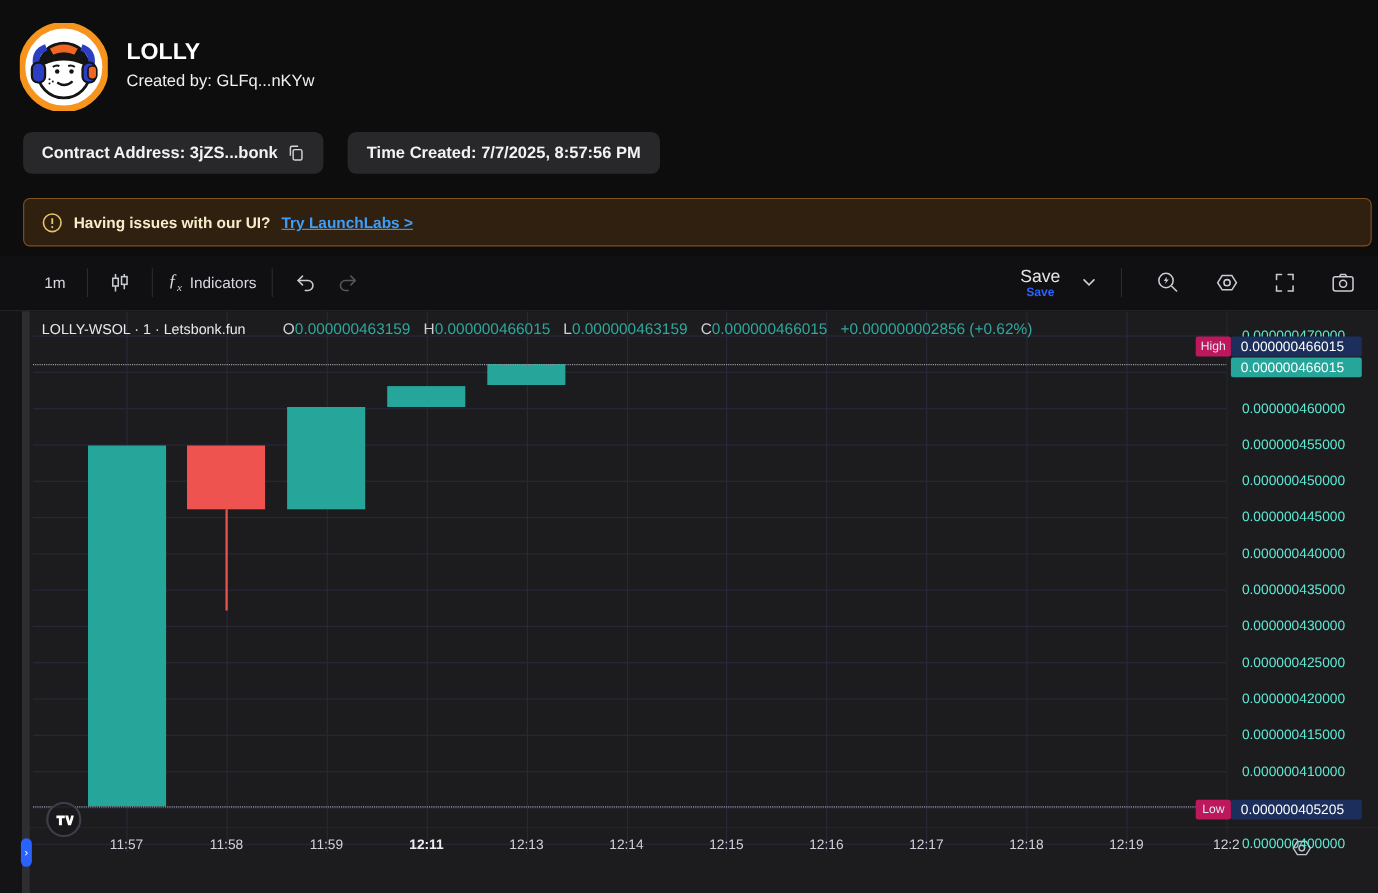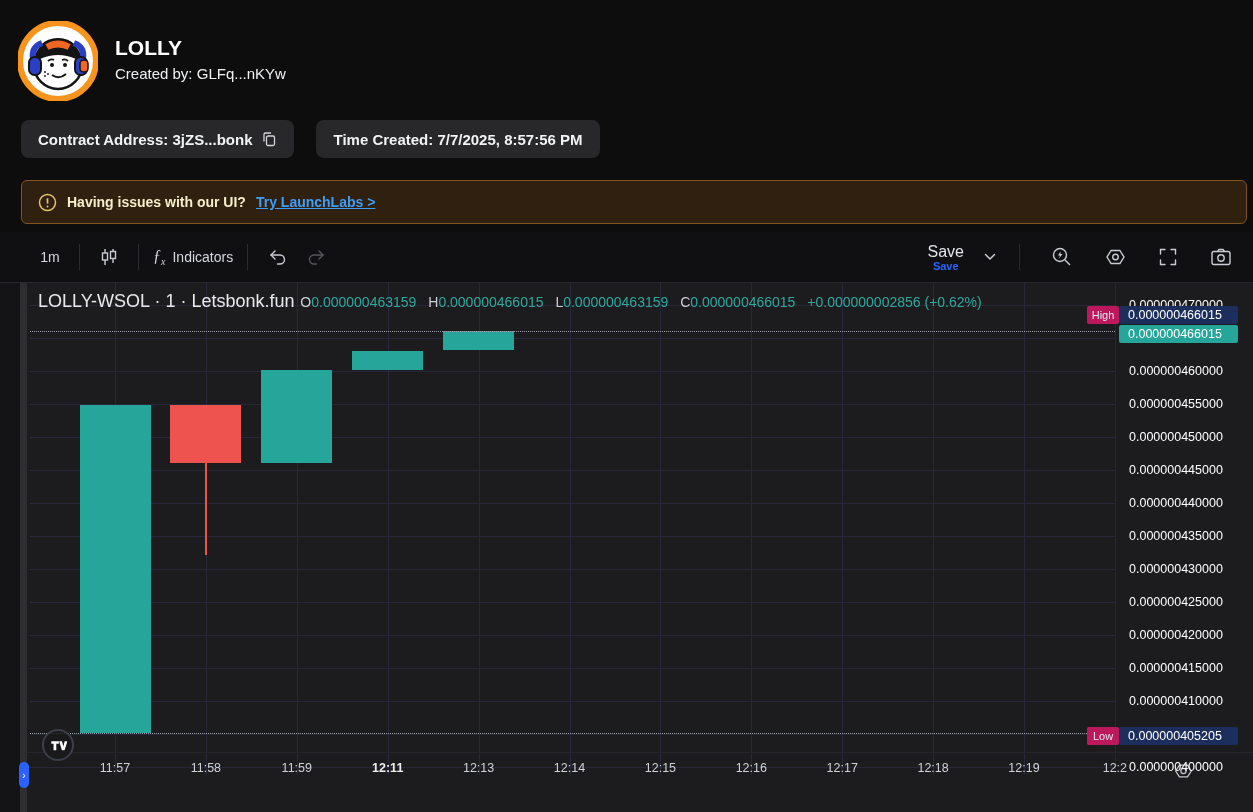--- a/index.html
+++ b/index.html
@@ -43,30 +43,30 @@
 
   
   .chart-area{position:absolute;left:0;top:51px;width:1253px;height:529px;background:#1c1c1f;}
   .plot{position:absolute;left:30px;top:0;width:1085px;height:492px;overflow:hidden;cursor:crosshair;}
   .vgrid{position:absolute;top:0;width:1px;height:492px;background:#28283a;}
   .hgrid{position:absolute;left:0;width:1085px;height:1px;background:#28283a;}
   .candle{position:absolute;z-index:2;}
   .wick{position:absolute;width:2px;z-index:2;}
   .dotline{position:absolute;left:0;width:1085px;height:0;border-top:1px dotted #9b9ea6;z-index:3;}
   .legend{position:absolute;left:8px;top:8px;z-index:4;font-size:14px;white-space:nowrap;}
-  .legend .sym{color:#e8e9eb;margin-right:2px;font-size:18px;}
+  .legend .sym{color:#e8e9eb;margin-right:30px;font-size:13px;}
   .legend .lt{color:#cdd0d5;}
   .legend .val{color:#2fa89c;margin-right:8px;}
   .legend .chg{color:#2fa89c;}
 
   .word-badge{position:absolute;width:32px;height:18px;background:#be185d;color:#e3e9f5;font-size:11px;
               display:flex;align-items:center;justify-content:center;border-radius:2px;z-index:5;}
 
   .price-axis{position:absolute;left:1115px;top:0;width:138px;height:492px;border-left:1px solid #26262b;cursor:ns-resize;}
-  .tick{position:absolute;left:13px;height:16px;line-height:16px;font-size:12.5px;color:#ffffff;z-index:1;white-space:nowrap;}
+  .tick{position:absolute;left:13px;height:16px;line-height:16px;font-size:12.5px;color:#5eead4;z-index:1;white-space:nowrap;}
   .price-tag{position:absolute;left:3px;width:119px;height:18px;box-sizing:border-box;padding-left:9px;
              display:flex;align-items:center;font-size:12.5px;color:#fff;border-radius:2px;z-index:2;white-space:nowrap;}
   .price-tag.navy{background:#1c2f5c;}
   .price-tag.teal{background:#26a69a;}
 
   .time-axis{position:absolute;left:0;top:469px;width:1253px;height:37px;box-sizing:border-box;
              border-top:1px solid #26262b;cursor:ew-resize;}
   .tlabel{position:absolute;top:8px;font-size:12.5px;color:#cfd2d8;transform:translateX(-50%);white-space:nowrap;}
   .tlabel.bold{font-weight:700;color:#ededee;}
   .axis-gear{position:absolute;left:1172px;top:7px;cursor:pointer;}

